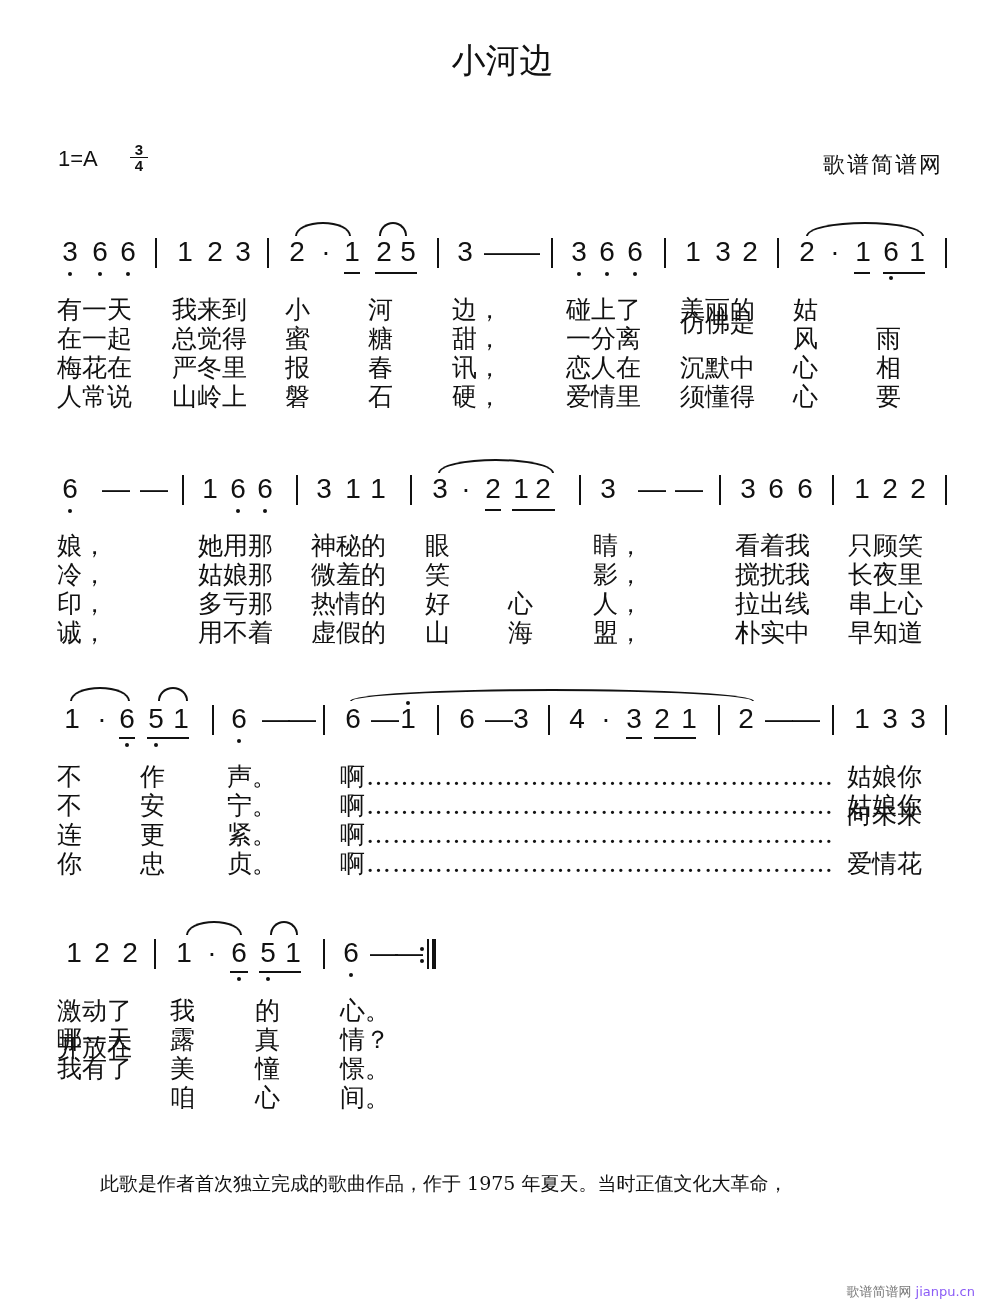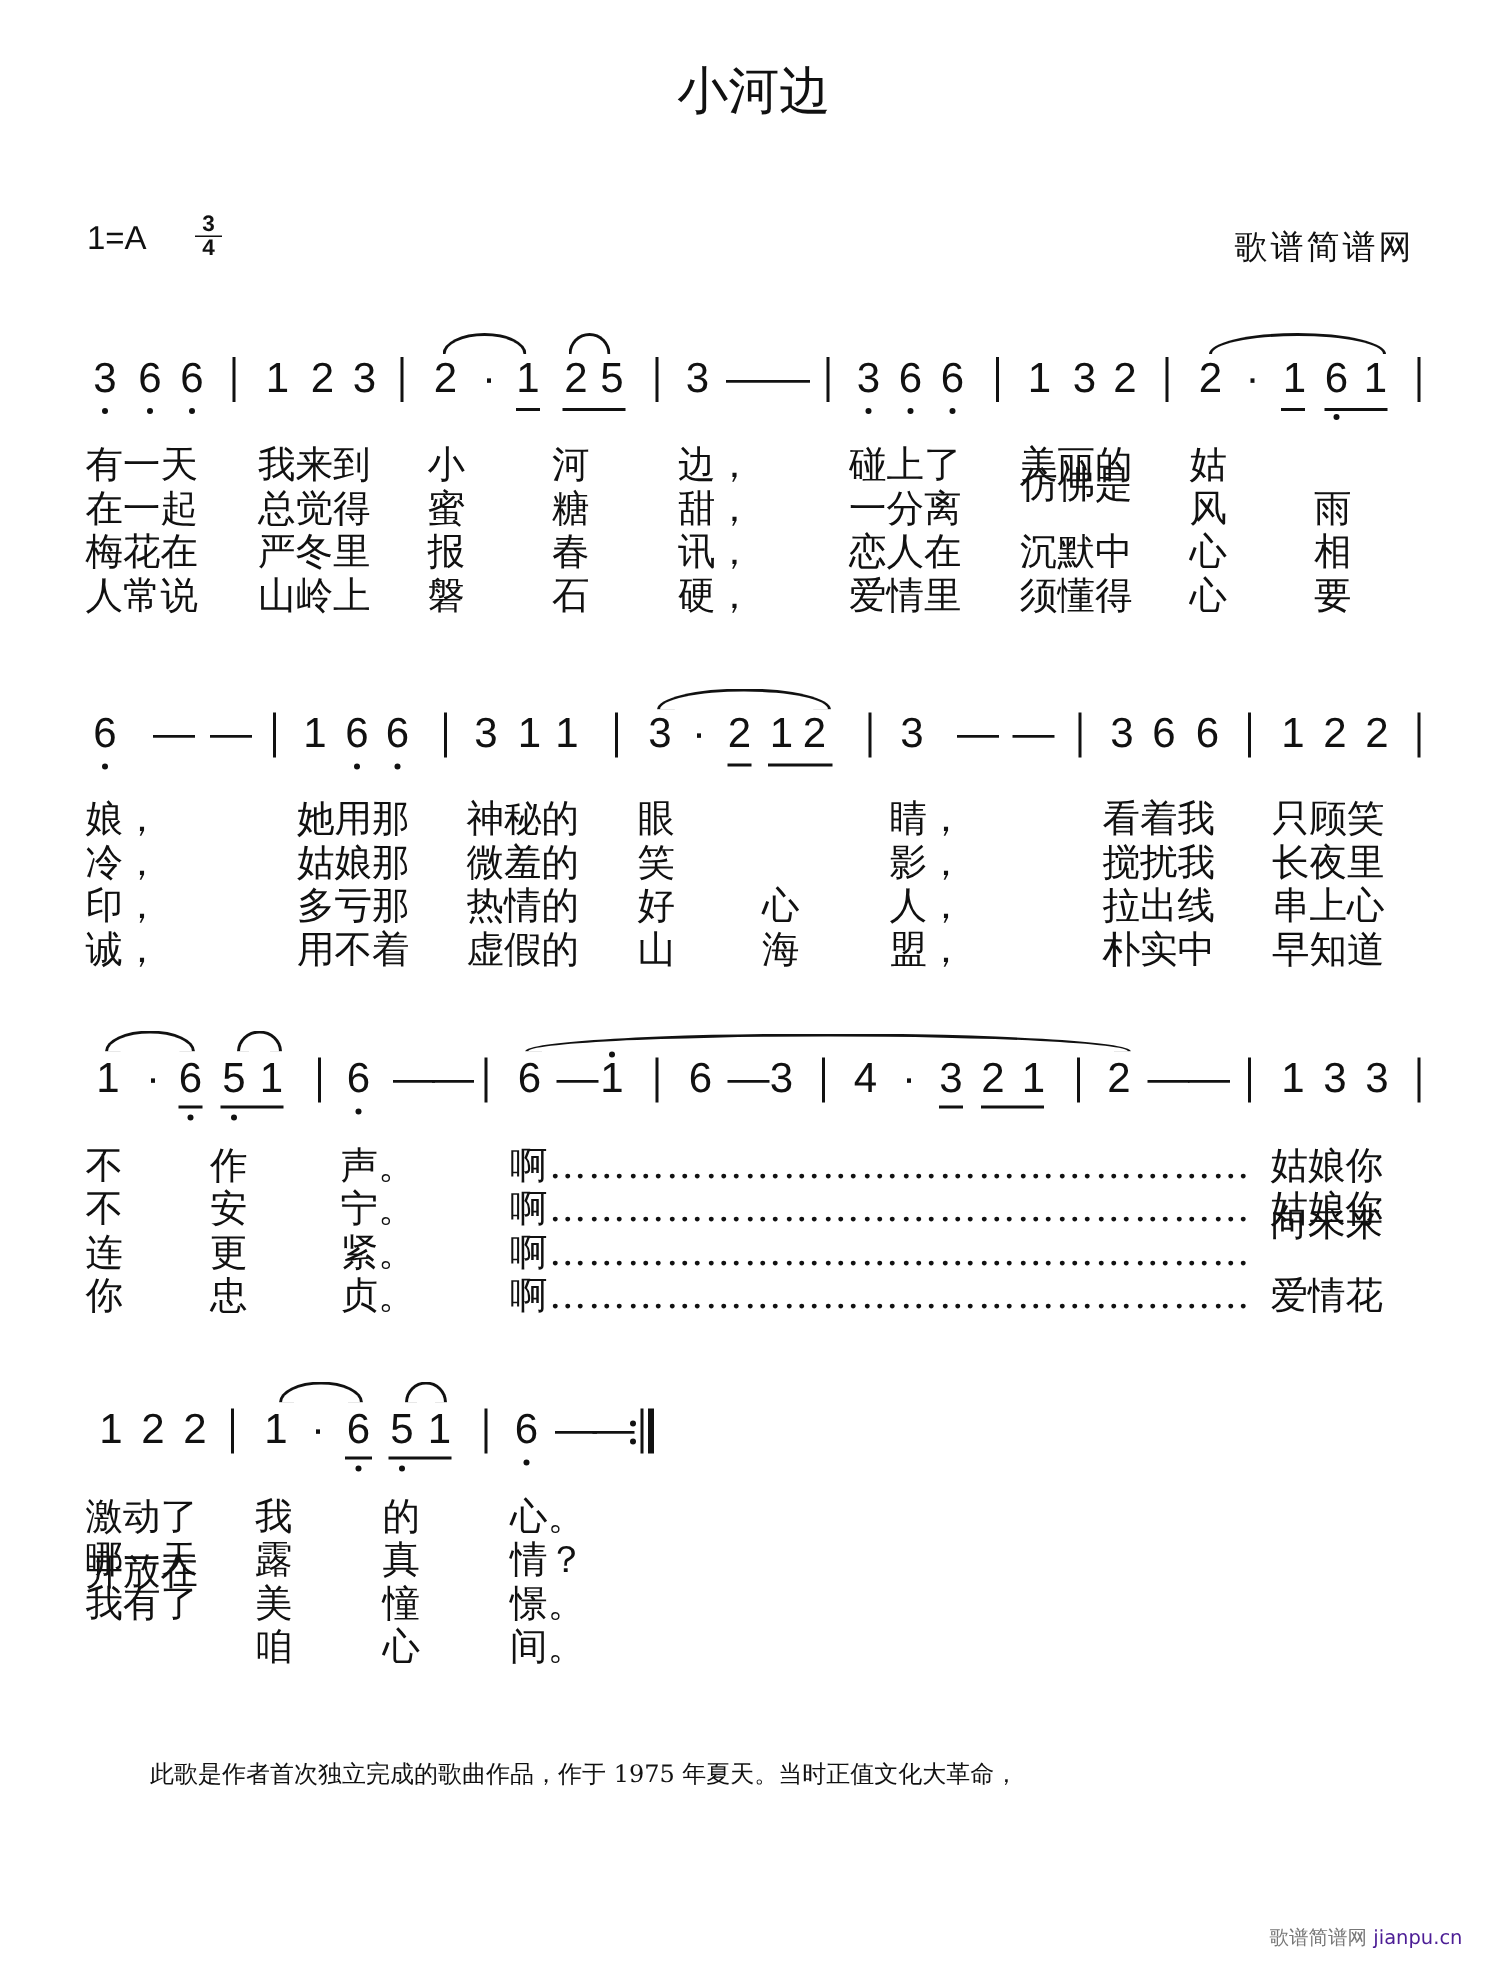--- a/index.html
+++ b/index.html
@@ -15,24 +15,24 @@
   .tok { position:absolute; top:0; font-family:"Liberation Sans", sans-serif; font-size:28px; line-height:32px; text-align:center; width:20px; }
   .bar { position:absolute; top:2px; width:2px; height:30px; background:#111; }
   .dotb { position:absolute; width:4px; height:4px; border-radius:50%; background:#111; }
   .dott { position:absolute; width:4px; height:4px; border-radius:50%; background:#111; }
   .ul { position:absolute; height:2px; background:#111; }
   .slur { position:absolute; border:2px solid #111; border-bottom:none; border-radius:50% 50% 0 0 / 100% 100% 0 0; height:12px; }
   .repeat { position:absolute; top:2px; height:30px; }
 
   .lyr { position:absolute; font-family:"DejaVu Serif", serif; font-size:25px; line-height:29px; white-space:nowrap; }
   .dots { letter-spacing:1px; font-size:16px; }
-  .note-par { position:absolute; left:62px; width:900px; font-family:"DejaVu Serif", serif; font-size:16px; line-height:30px; }
+  .note-par { position:absolute; left:62px; width:900px; font-family:"DejaVu Serif", serif; font-size:19px; line-height:30px; }
   .note-par p { margin:0; white-space:nowrap; }
   .wm { right:30px; bottom:8px; font-size:13px; color:#777; }
-  .wm .site { color:#4c1d95; }
+  .wm .site { color:#8b5cf6; }
 </style>
 </head>
 <body>
 
 <div class="abs title">小河边</div>
 <div class="abs key">1=A</div>
 <div class="abs timesig">
   <span class="num">3</span>
   <span>4</span>
 </div>

